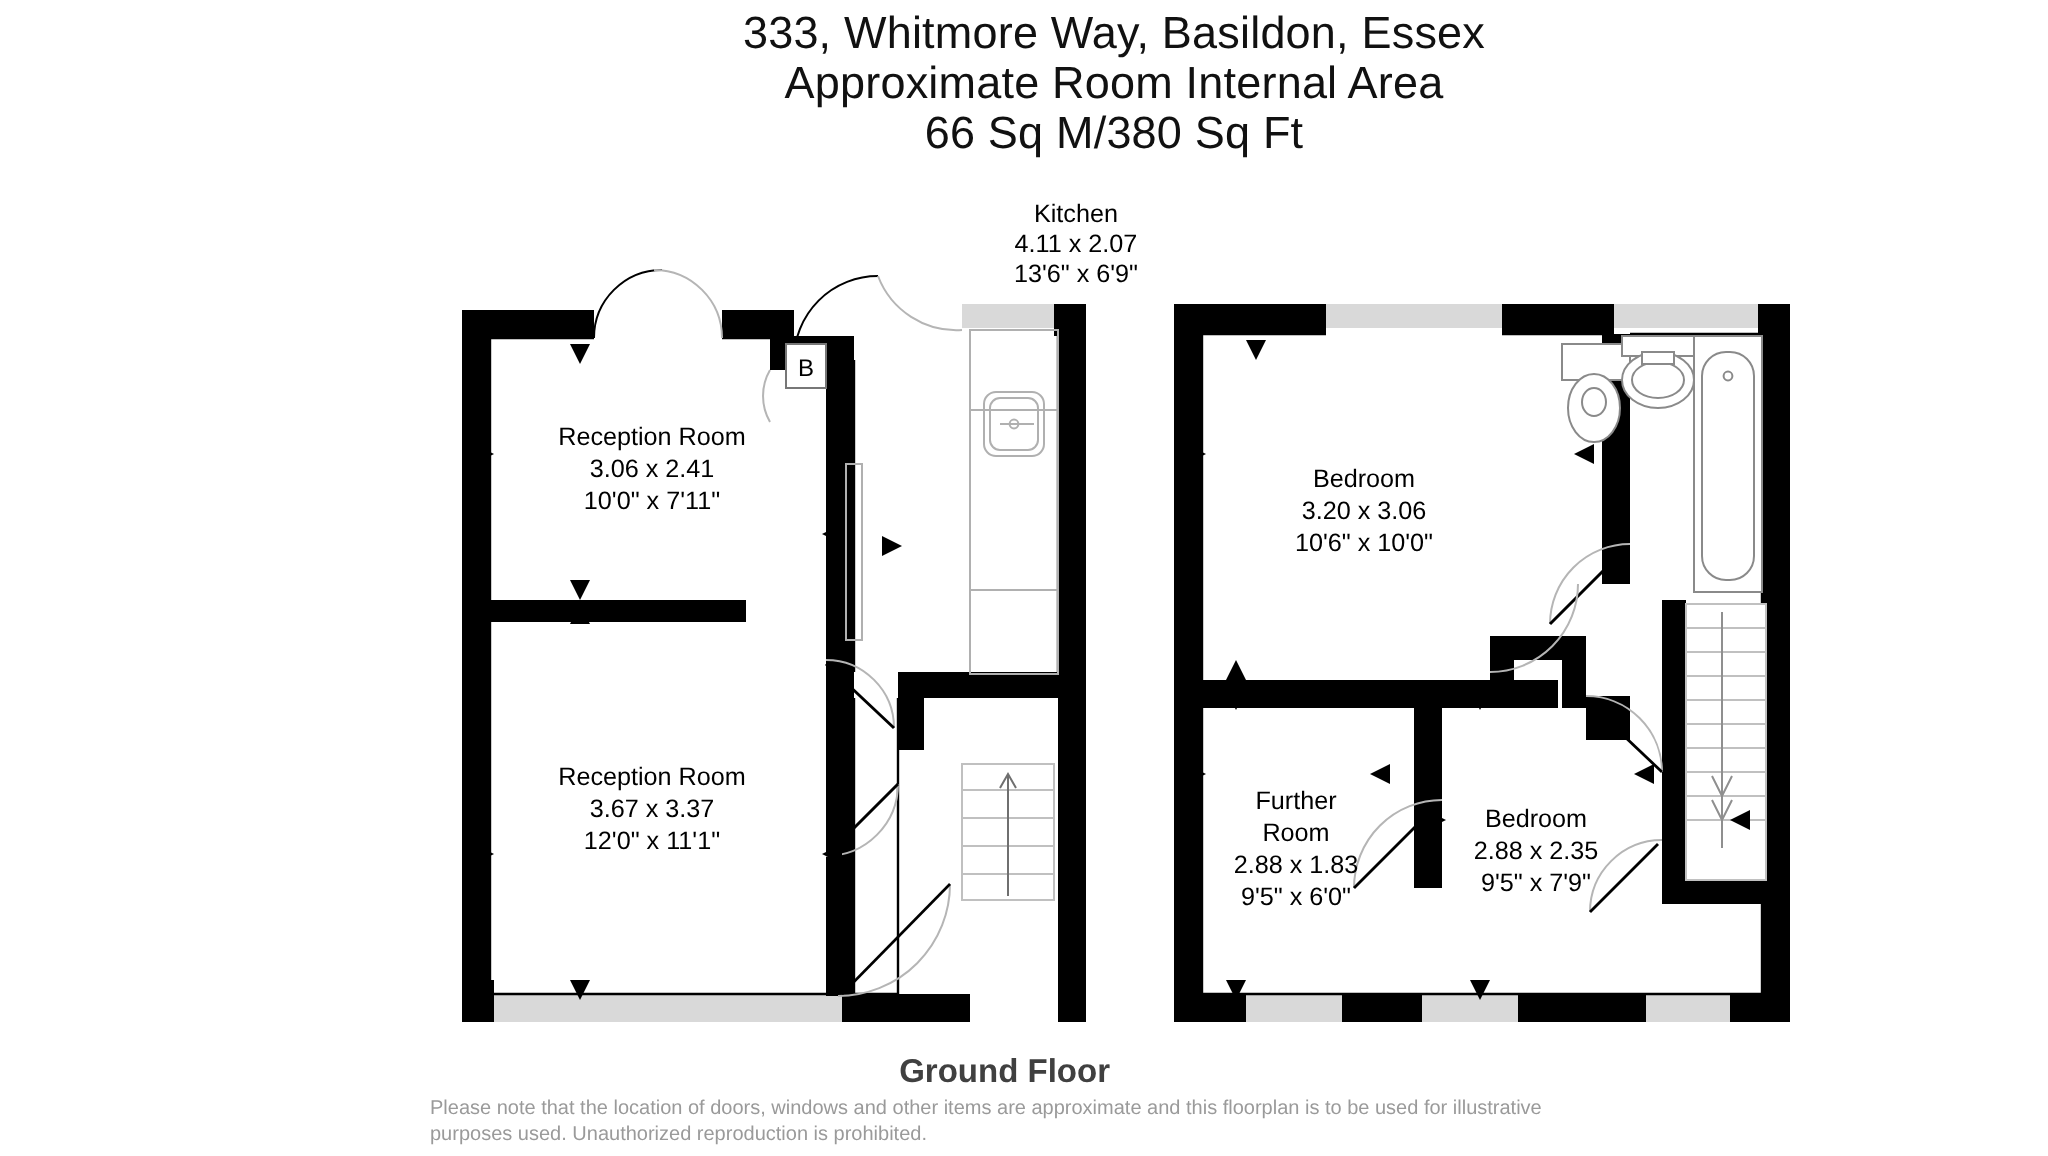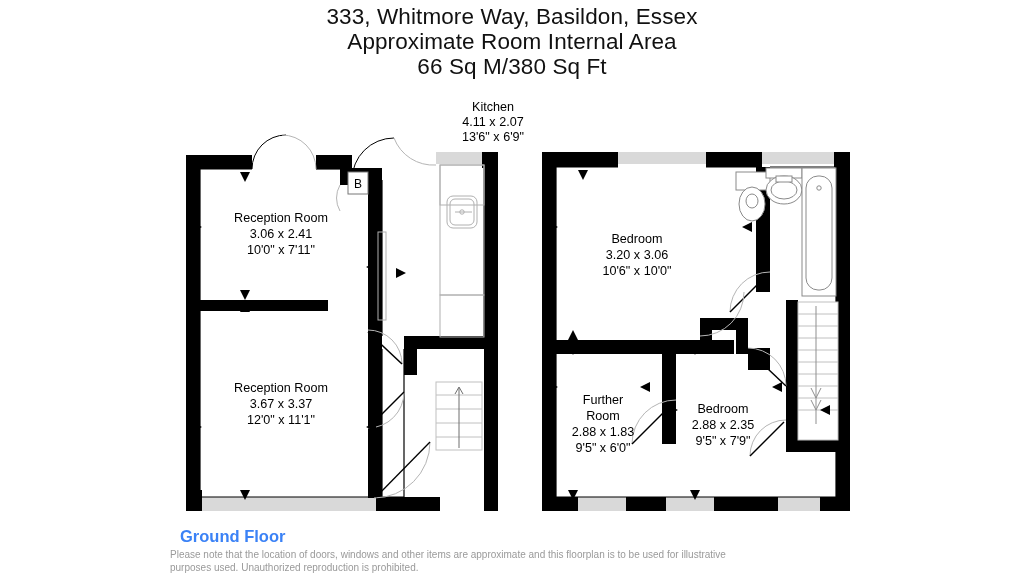--- a/index.html
+++ b/index.html
@@ -13,42 +13,43 @@
     height: 578px;
     overflow: hidden;
     font-family: "Liberation Sans", sans-serif;
     color: #000000;
     position: relative;
   }
   #root {
     position: relative;
     width: 907px;
     height: 578px;
+    margin-left: 45px;
   }
   .titleblock {
     position: absolute;
     left: 0;
     top: 4px;
     width: 1024px;
     text-align: center;
   }
   .title-line {
     font-size: 22.5px;
     line-height: 25px;
     letter-spacing: 0.1px;
     color: #111111;
     white-space: nowrap;
   }
   .plan-caption {
     position: absolute;
     font-size: 16.5px;
     font-weight: bold;
-    color: #3b82f6;
+    color: #404040;
     white-space: nowrap;
-    text-align: left;
+    text-align: right;
   }
   #caption-ground { left: 180px; top: 527px; width: 330px; }
   #caption-first  { left: 540px; top: 527px; width: 330px; }
   .disclaimer {
     position: absolute;
     left: 170px;
     top: 549px;
     width: 690px;
     text-align: left;
     font-size: 10px;

